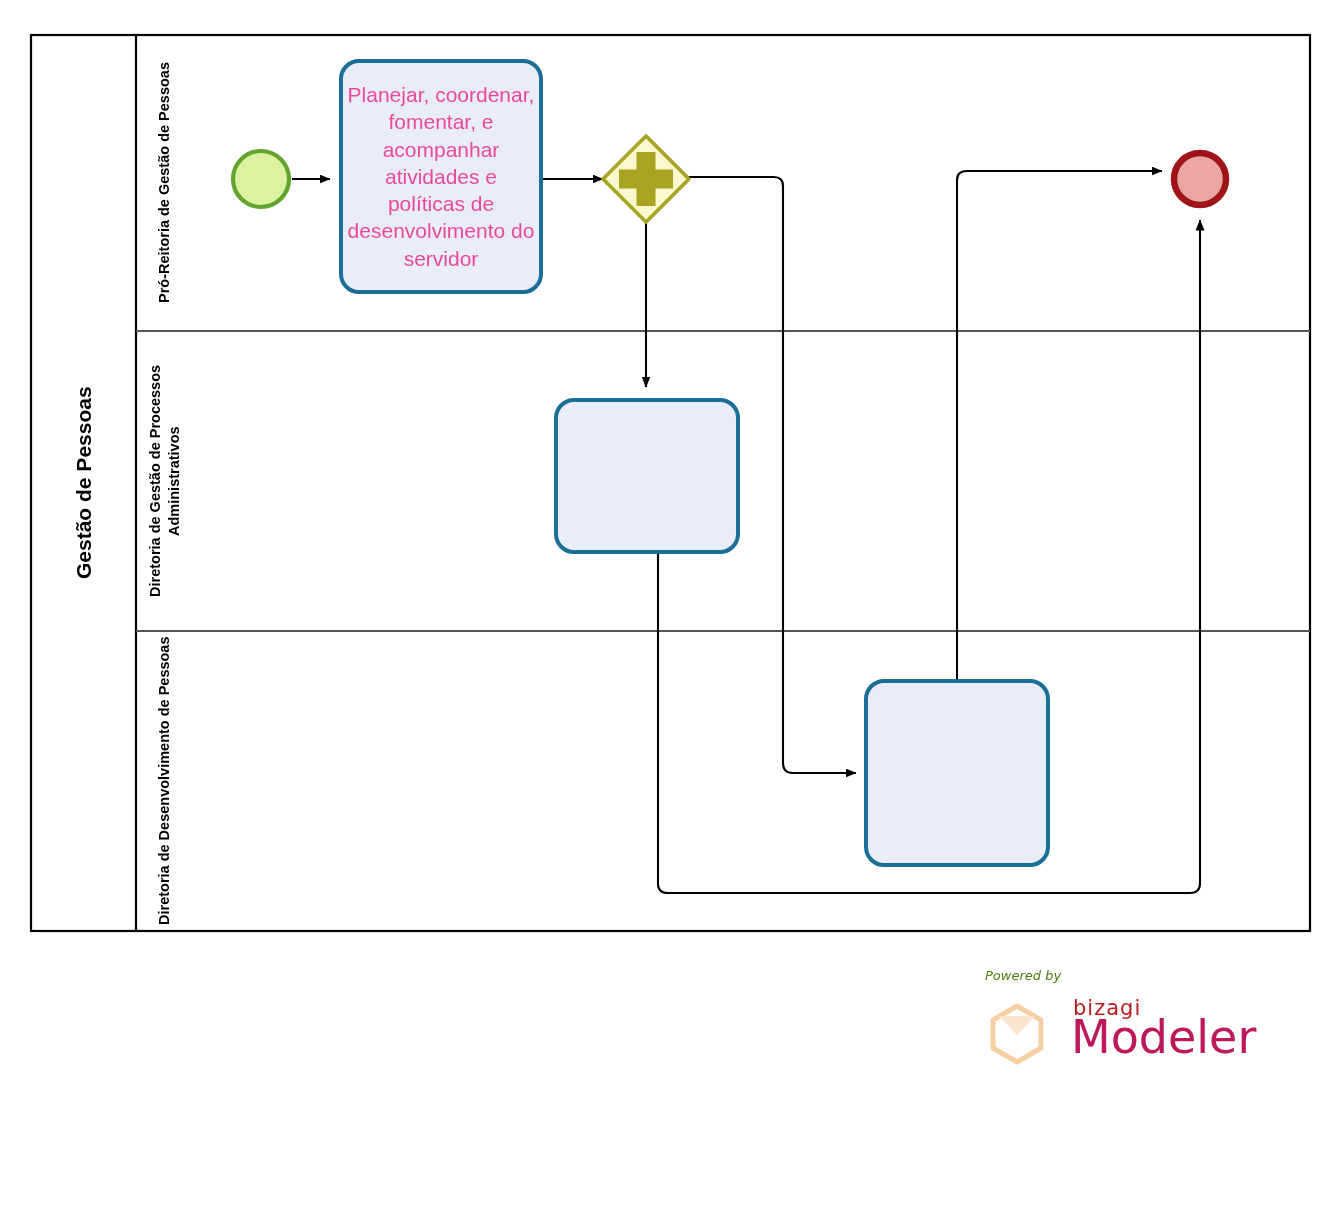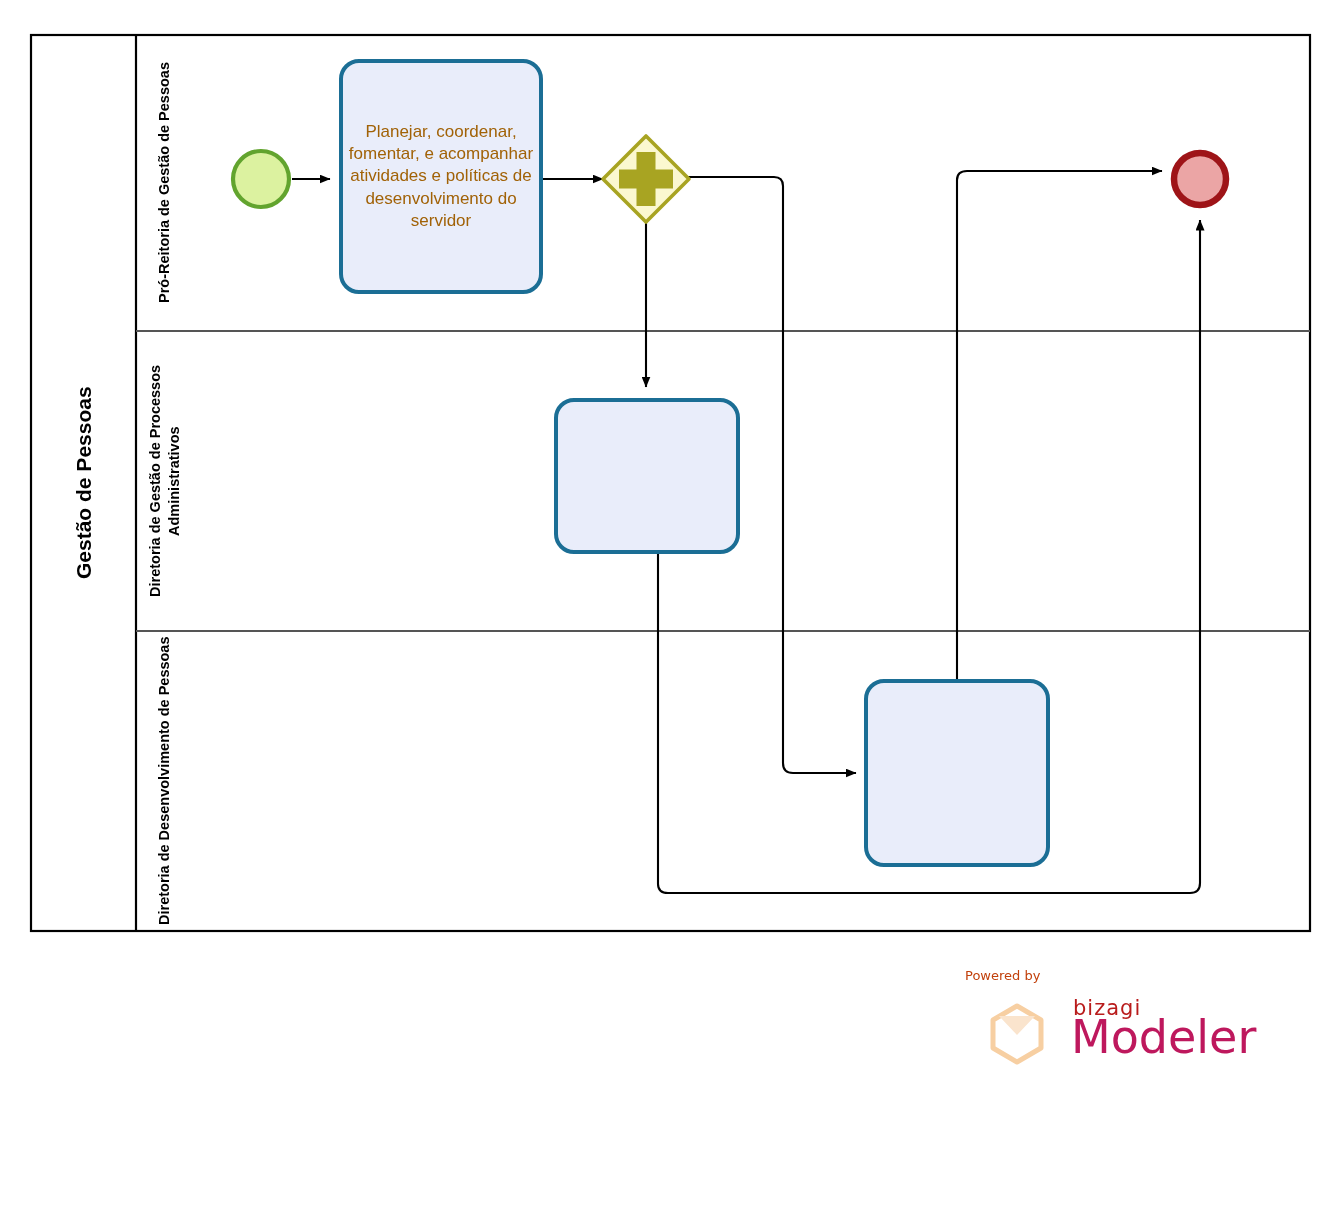--- a/index.html
+++ b/index.html
@@ -48,44 +48,45 @@
     color: #000000;
     writing-mode: vertical-rl;
     transform: rotate(180deg);
     text-align: center;
     display: flex;
     align-items: center;
     justify-content: center;
     line-height: 1.32;
   }
   .task-label {
-    font-size: 17px;
-    color: #a16207;
+    font-size: 21px;
+    color: #ec4899;
     text-align: center;
     display: flex;
     align-items: center;
     justify-content: center;
     line-height: 1.30;
     padding: 0 6px;
     pointer-events: none;
   }
   .watermark {
     position: absolute;
     left: 965px;
     top: 968px;
     width: 300px;
     height: 105px;
   }
   .wm-powered {
     position: absolute;
-    left: 0;
+    left: 20px;
     top: 0px;
     font-size: 13px;
-    color: #c2410c;
+    color: #4d7c0f;
     font-family: "DejaVu Sans", sans-serif;
+    font-style: italic;
   }
   .wm-bizagi {
     position: absolute;
     left: 108px;
     top: 28px;
     font-size: 21px;
     color: #b91c1c;
     font-family: "DejaVu Sans", sans-serif;
     letter-spacing: 1px;
   }

